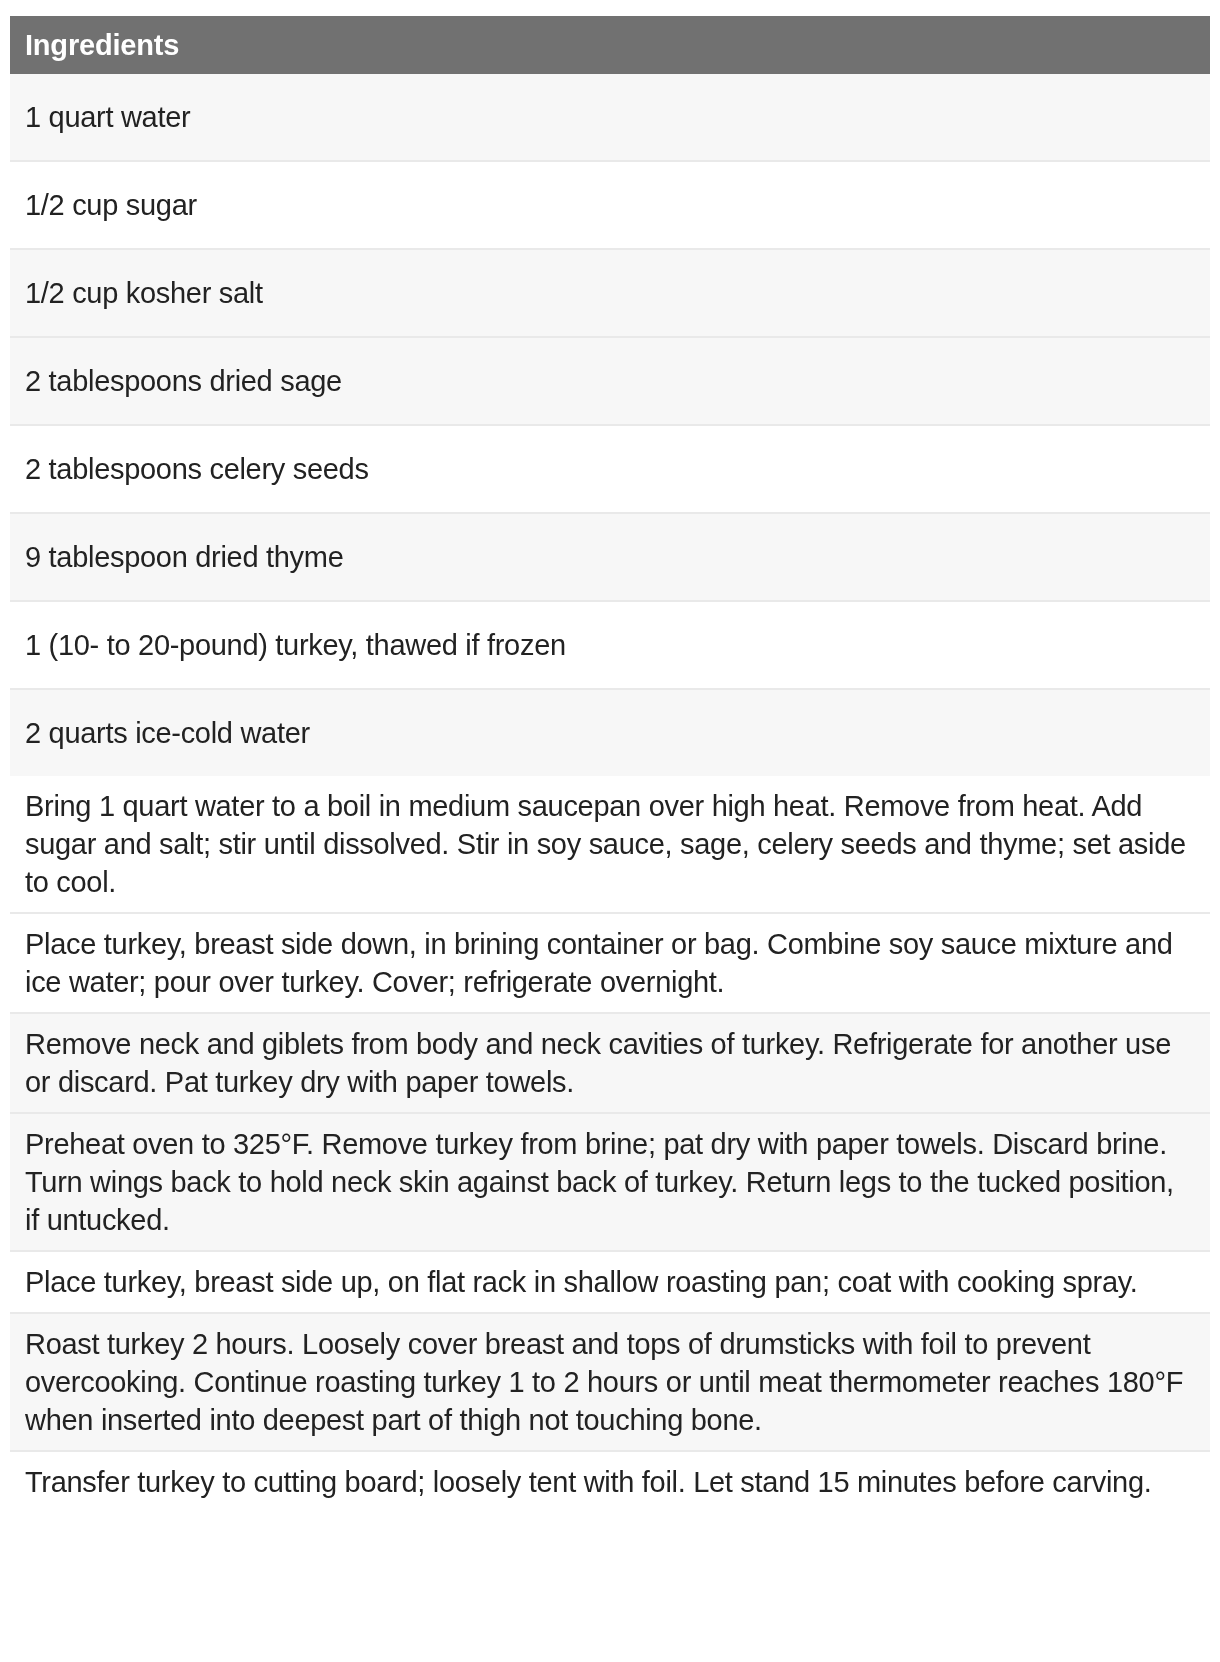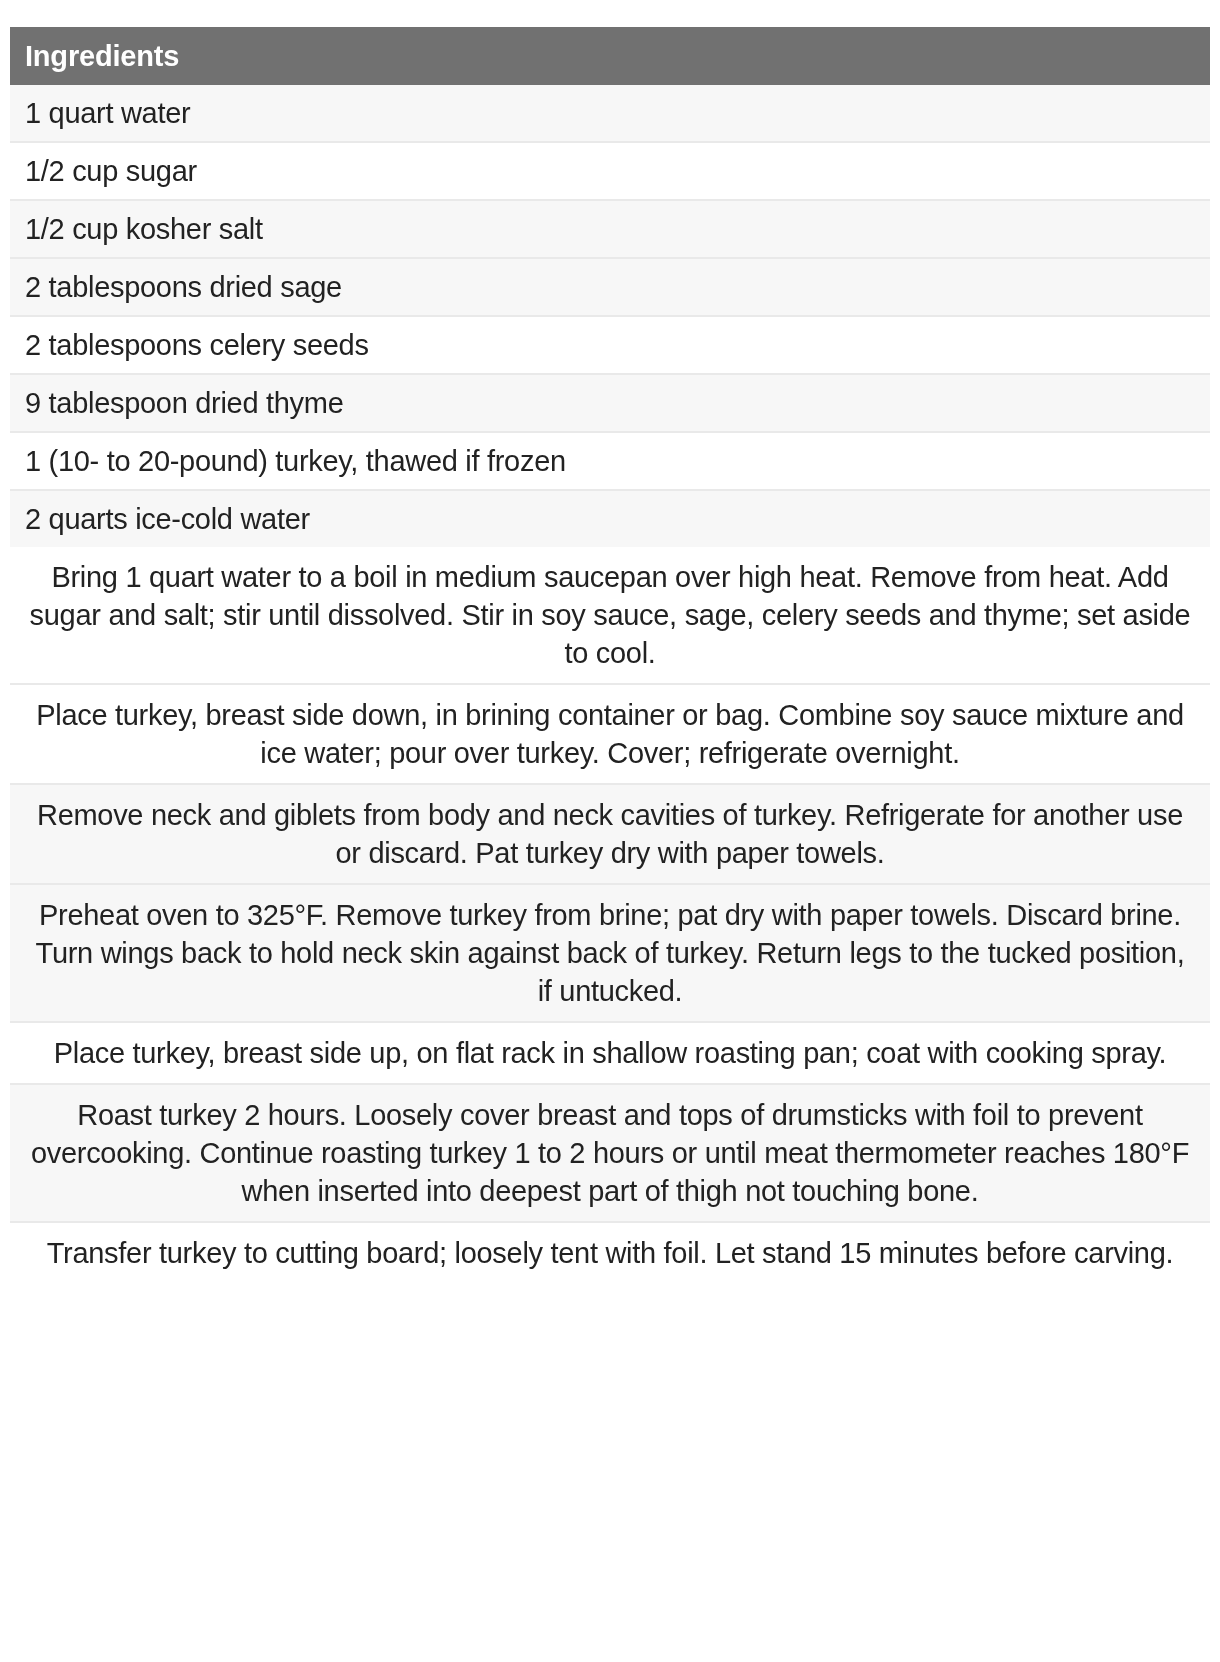--- a/index.html
+++ b/index.html
@@ -11,51 +11,50 @@
     position: relative;
     width: 1220px;
     height: 1662px;
     background: #ffffff;
     font-family: "Liberation Sans", sans-serif;
     overflow: hidden;
   }
   .dw-table {
     position: absolute;
     left: 10px;
-    top: 27px;
+    top: 16px;
     width: 1200px;
   }
   .section-header {
     background: #717171;
     color: #ffffff;
     font-size: 29px;
     font-weight: bold;
     line-height: 32px;
     padding: 13px 15px;
     letter-spacing: -0.2px;
   }
   .row {
     background: #ffffff;
     color: #222222;
     font-size: 29px;
     line-height: 38px;
-    padding: 9px 15px;
+    padding: 24px 15px;
     border-top: 2px solid #e9e9e9;
     letter-spacing: -0.3px;
   }
   .row.first {
     border-top: none;
   }
   .row.stripe {
     background: #f7f7f7;
   }
   .row.step {
     padding-top: 11px;
     padding-bottom: 11px;
-    text-align: center;
   }
   .attribution {
     position: absolute;
     left: 12px;
     top: 1678px;
     font-size: 20px;
     line-height: 26px;
     color: #9a9a9a;
     text-decoration: none;
     letter-spacing: -0.2px;

